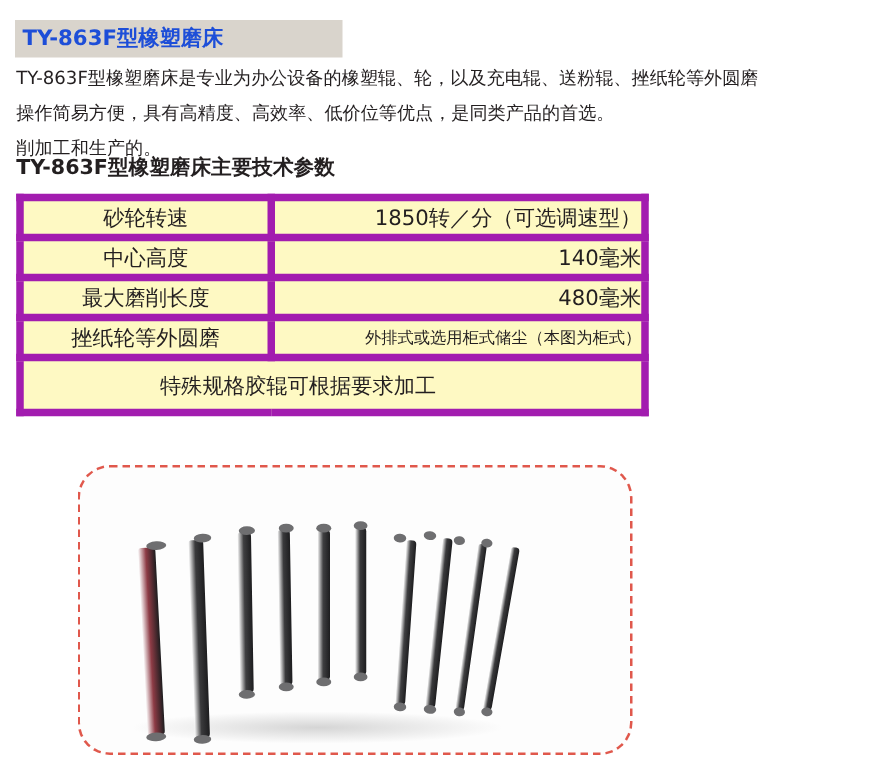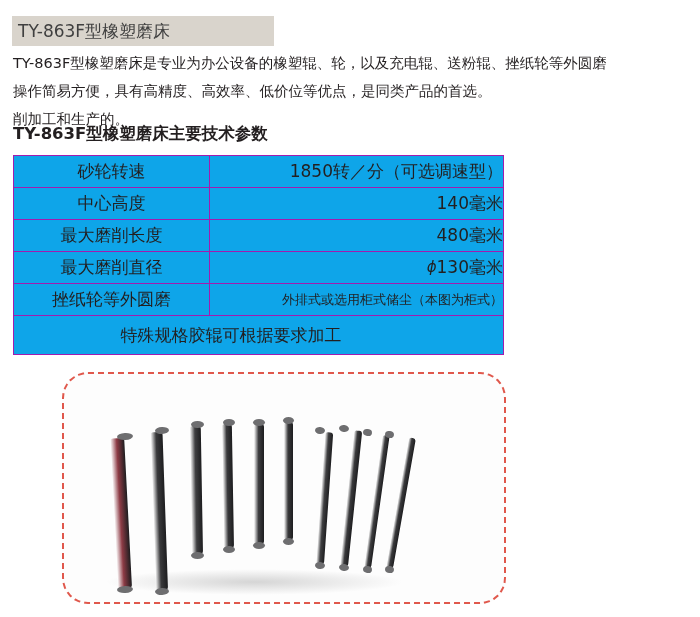--- a/index.html
+++ b/index.html
@@ -27,23 +27,23 @@
     left: 12px;
     top: 16px;
     width: 262px;
     height: 30px;
     background: #d9d4cc;
     display: flex;
     align-items: center;
   }
   .title-bar .title-text {
     font-size: 17px;
-    font-weight: normal;
+    font-weight: bold;
     letter-spacing: 0px;
-    color: #404040;
+    color: #1d4ed8;
     padding-left: 6px;
     line-height: 30px;
     white-space: nowrap;
   }
 
   
   .intro {
     position: absolute;
     left: 13px;
     top: 52px;
@@ -74,22 +74,22 @@
     left: 13px;
     top: 155px;
     width: 490px;
     border-collapse: collapse;
     table-layout: fixed;
   }
   .spec-table tr {
     height: 32px;
   }
   .spec-table td {
-    border: 1px solid #a21caf;
-    background: #0ea5e9;
+    border: 6px solid #a21caf;
+    background: #fef9c3;
     text-align: center;
     vertical-align: middle;
     font-size: 17px;
     color: #231f20;
     padding: 0;
     white-space: nowrap;
   }
   .spec-table td.label {
     width: 195px;
   }
@@ -168,26 +168,20 @@
         <td class="label">砂轮转速</td>
         <td class="value">1850转／分（可选调速型）</td>
       </tr>
       <tr>
         <td class="label">中心高度</td>
         <td class="value">140毫米</td>
       </tr>
       <tr>
         <td class="label">最大磨削长度</td>
         <td class="value">480毫米</td>
-      </tr>
-      <tr>
-        <td class="label">最大磨削直径</td>
-        <td class="value">
-          <span class="diam-sym">ϕ</span><span>130毫米</span>
-        </td>
       </tr>
       <tr>
         <td class="label">挫纸轮等外圆磨</td>
         <td class="value small">外排式或选用柜式储尘（本图为柜式）</td>
       </tr>
       <tr class="note-row">
         <td colspan="2">
           <span class="note-inner">特殊规格胶辊可根据要求加工</span>
         </td>
       </tr>

